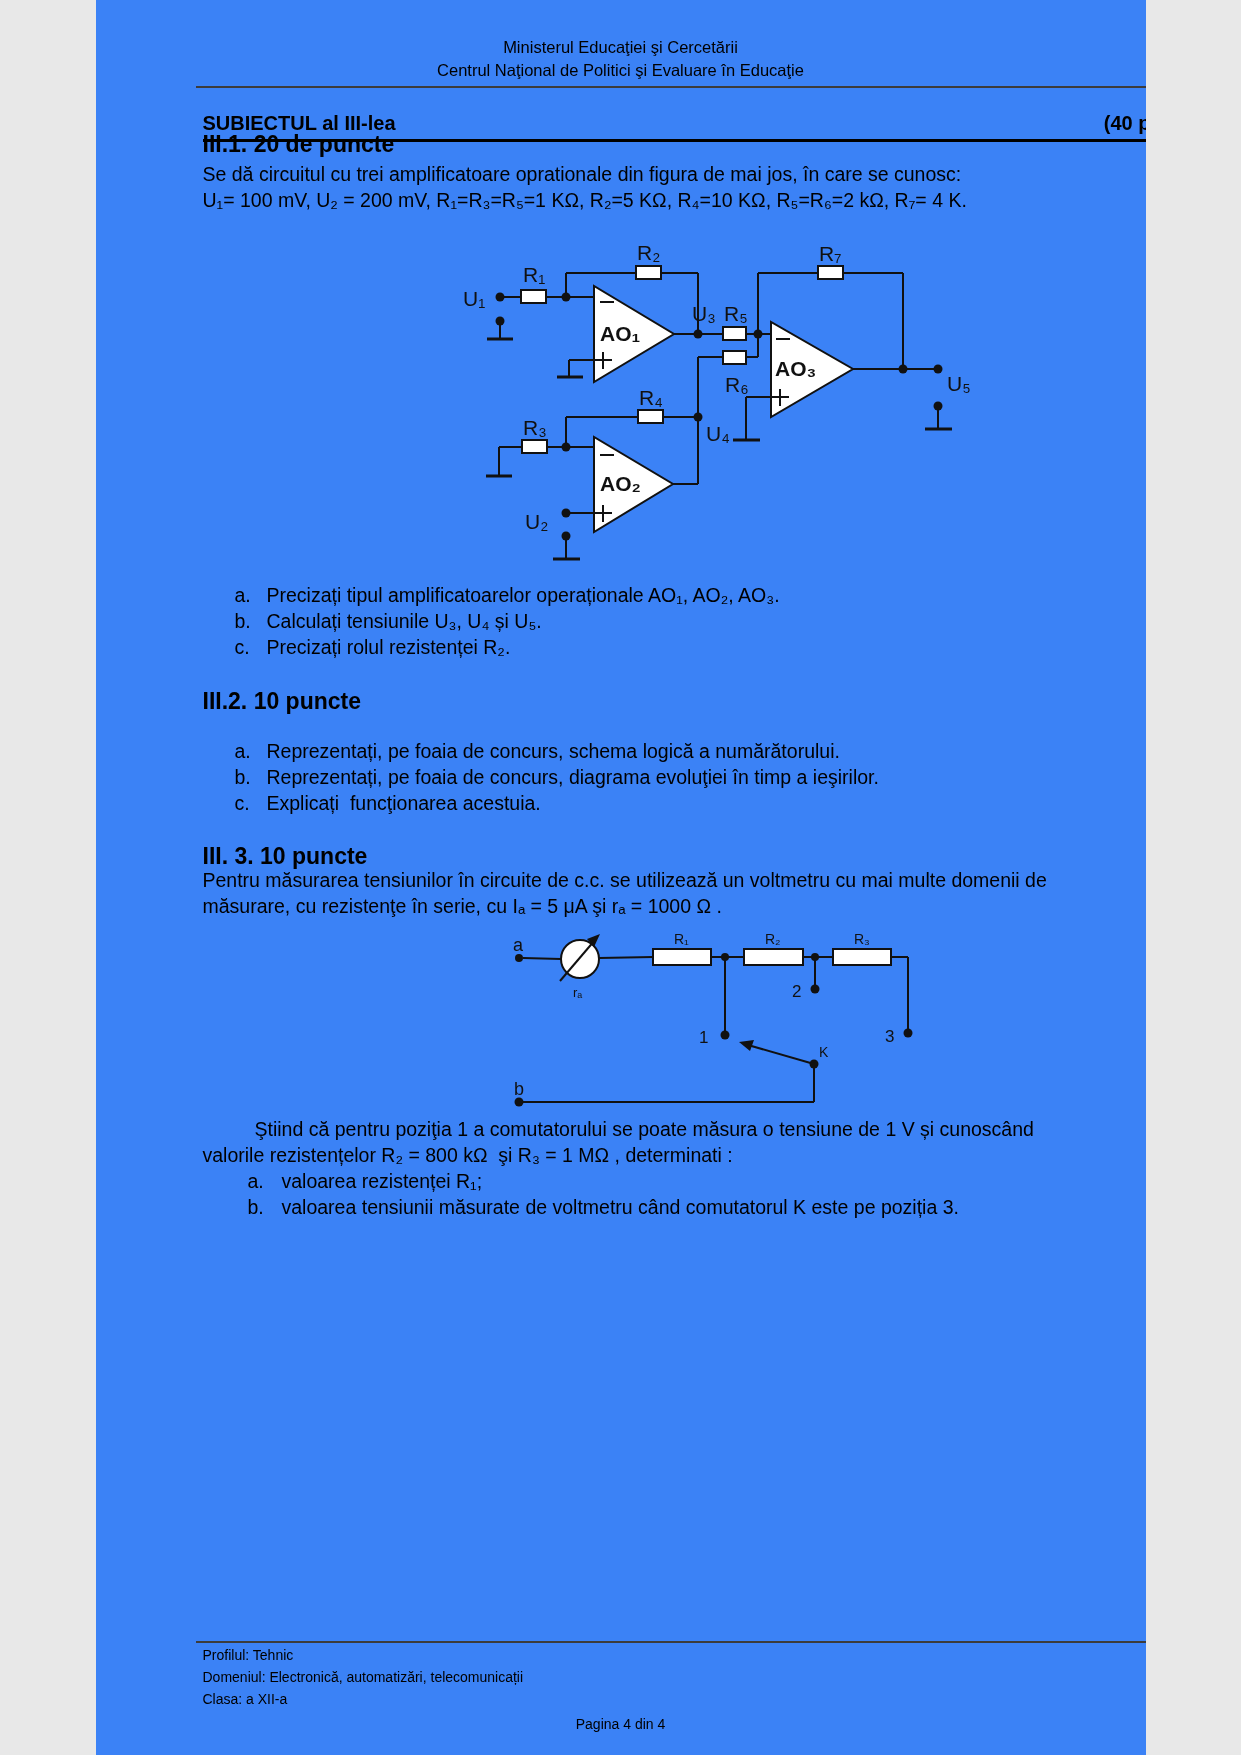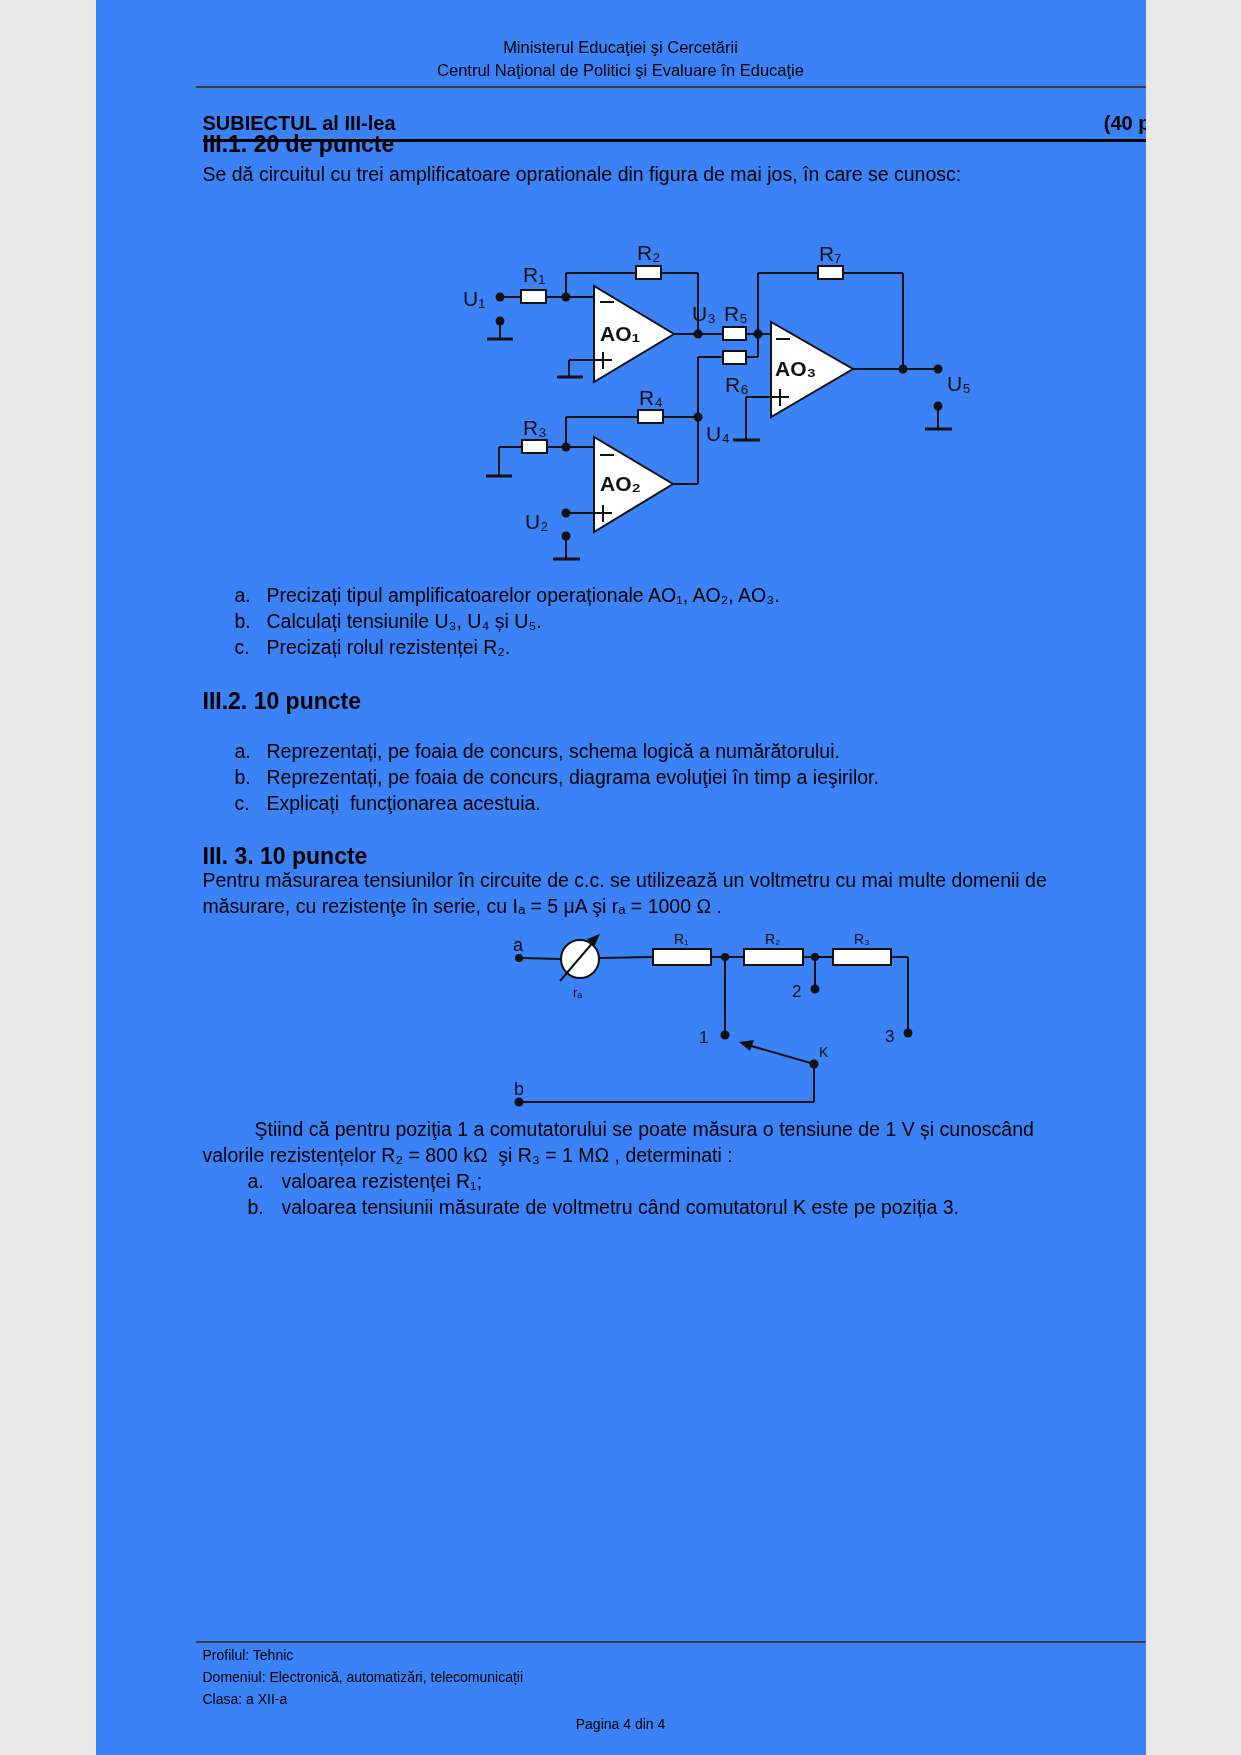--- a/index.html
+++ b/index.html
@@ -44,20 +44,21 @@
   <div class="abs hdr" style="top:61px">Centrul Naţional de Politici şi Evaluare în Educaţie</div>
   <div class="abs rule" style="top:86px; left:100px; width:1028px"></div>
 
   <div class="abs titlerow">
     <span>SUBIECTUL al III-lea</span>
     <span>(40 puncte)</span>
   </div>
 
   <div class="abs h2" style="left:107px; top:131px">III.1. 20 de puncte</div>
   <div class="abs body-line" style="left:107px; top:163px">Se dă circuitul cu trei amplificatoare oprationale din figura de mai jos, în care se cunosc:</div>
+  <div class="abs body-line" style="left:107px; top:189px">U₁= 100 mV, U₂ = 200 mV, R₁=R₃=R₅=1 KΩ, R₂=5 KΩ, R₄=10 KΩ, R₅=R₆=2 kΩ, R₇= 4 K.</div>
 
   <svg class="abs" style="left:350px; top:230px" width="540" height="345" viewBox="350 230 540 345">
 
     <line x1="404" y1="297" x2="425" y2="297"></line>
     <circle class="dot" cx="404" cy="297" r="4.5"></circle>
     <circle class="dot" cx="404" cy="321" r="4.5"></circle>
     <line x1="404" y1="321" x2="404" y2="338"></line>
     <line class="thick" x1="391" y1="339" x2="417" y2="339"></line>
 
     <rect x="425" y="290" width="25" height="13"></rect>

